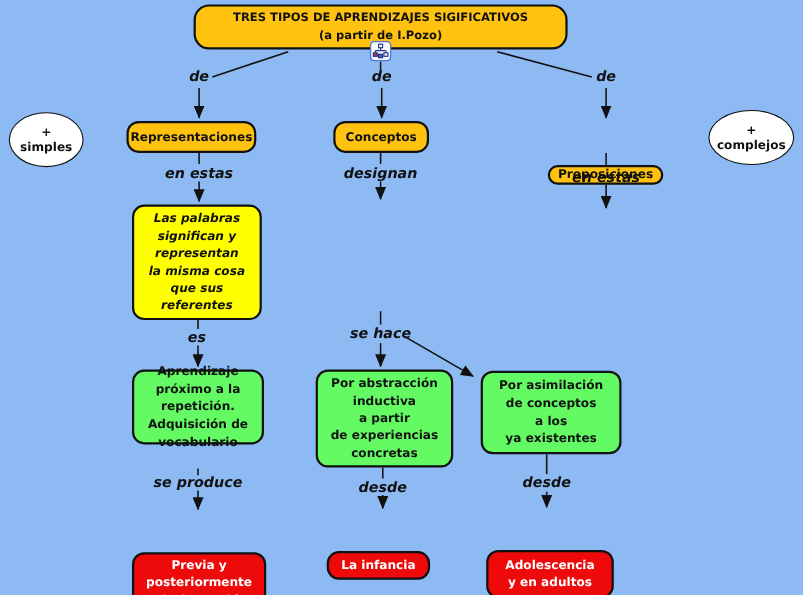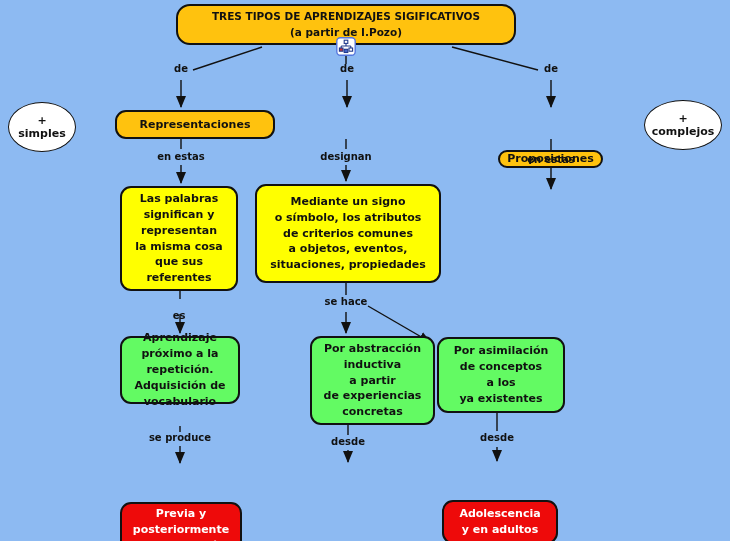--- a/index.html
+++ b/index.html
@@ -20,51 +20,51 @@
   }
   #edges{position:absolute;left:0;top:0;z-index:0;pointer-events:none;}
   .node{
     position:absolute;z-index:1;box-sizing:border-box;
     border:2px solid var(--ink);border-radius:11px;
     display:flex;align-items:center;justify-content:center;
     text-align:center;font-weight:bold;color:var(--ink);
     font-size:11px;line-height:1.45;white-space:pre-line;
   }
   .orange{background:var(--orange);text-align:center;}
-  .yellow{background:var(--yellow);}
+  .yellow{background:var(--yellow);font-style:italic;}
   .green{background:var(--green);}
   .red{background:var(--red);color:#fff;margin-top:36px;}
   .oval{background:#fff;border-radius:50%;line-height:1.2;border-width:1.6px;}
   .linklabel{
     position:absolute;z-index:1;transform:translateX(-50%);
-    font-size:10px;font-weight:bold;color:var(--ink);white-space:nowrap;
+    font-size:13px;font-weight:bold;color:var(--ink);white-space:nowrap;font-style:italic;
   }
   #n-title{left:176px;top:4px;width:340px;height:41px;border-radius:14px;font-size:10.5px;line-height:1.5;}
   #icon-resource{position:absolute;left:336px;top:37px;z-index:2;width:20px;height:19px;}
-  #n-repr{left:115px;top:110px;width:160px;height:29px;}
+  #n-repr{left:115px;top:110px;width:118px;height:29px;}
   #n-conc{left:303px;top:110px;width:87px;height:29px;}
   #n-prop{left:498px;top:110px;width:105px;height:18px;margin-top:40px;}
   #n-simples{left:8px;top:102px;width:68px;height:50px;}
   #n-complejos{left:644px;top:100px;width:78px;height:50px;}
   #n-palabras{left:120px;top:186px;width:118px;height:105px;}
   #n-signo{left:255px;top:184px;width:186px;height:99px;}
   #n-signif{left:469px;top:192px;width:166px;height:99px;}
   #n-aprend{left:120px;top:336px;width:120px;height:68px;}
-  #n-abstr{left:287px;top:336px;width:125px;height:89px;margin-left:23px;}
+  #n-abstr{left:287px;top:336px;width:125px;height:89px;}
   #n-asimil{left:437px;top:337px;width:128px;height:76px;}
   #n-previa{left:120px;top:466px;width:122px;height:71px;}
   #n-infancia{left:297px;top:465px;width:94px;height:26px;}
   #n-adoles{left:442px;top:464px;width:116px;height:44px;}
   #l-de-left{left:181px;top:63px;}
   #l-de-mid{left:347px;top:63px;}
   #l-de-right{left:551px;top:63px;}
   #l-enestas-l{left:181px;top:151px;}
   #l-designan{left:346px;top:151px;}
   #l-enestas-r{left:551px;top:154px;}
-  #l-es{left:179px;top:310px;}
+  #l-es{left:179px;top:300px;}
   #l-sehace{left:346px;top:296px;}
   #l-seproduce{left:180px;top:432px;}
   #l-desde-m{left:348px;top:436px;}
   #l-desde-r{left:497px;top:432px;}
 </style>
 </head>
 <body>
 
 <div id="canvas">
 
@@ -114,53 +114,50 @@
       <rect x="8.2" y="12.3" width="3.6" height="3.2" fill="#4466cc" stroke="#223a8c" stroke-width="1.1"></rect>
     </svg>
   </div>
 
   <div id="n-simples" class="node oval">+
 simples</div>
   <div id="n-complejos" class="node oval">+
 complejos</div>
 
   <div id="n-repr" class="node orange">Representaciones</div>
+  <div id="n-conc" class="node orange">Conceptos</div>
   <div id="n-prop" class="node orange">Proposiciones</div>
 
   <div id="n-palabras" class="node yellow">Las palabras
 significan y
 representan
 la misma cosa
 que sus
 referentes</div>
-  <div id="n-signo" class="node yellow">Mediante  un signo
-o símbolo, los atributos
-de criterios comunes
-a objetos, eventos,
-situaciones,  propiedades</div>
 
   <div id="n-aprend" class="node green">Aprendizaje
 próximo a la
 repetición.
 Adquisición de
 vocabulario</div>
   <div id="n-abstr" class="node green">Por abstracción
 inductiva
 a partir
 de experiencias
 concretas</div>
   <div id="n-asimil" class="node green">Por asimilación
 de conceptos
 a los
 ya existentes</div>
 
   <div id="n-previa" class="node red">Previa y
 posteriormente
 a la formación
 de conceptos</div>
+  <div id="n-infancia" class="node red">La infancia</div>
   <div id="n-adoles" class="node red">Adolescencia
 y en adultos</div>
 
   <div id="l-de-left" class="linklabel">de</div>
   <div id="l-de-mid" class="linklabel">de</div>
   <div id="l-de-right" class="linklabel">de</div>
   <div id="l-enestas-l" class="linklabel">en estas</div>
   <div id="l-designan" class="linklabel">designan</div>
   <div id="l-enestas-r" class="linklabel">en estas</div>
   <div id="l-es" class="linklabel">es</div>

